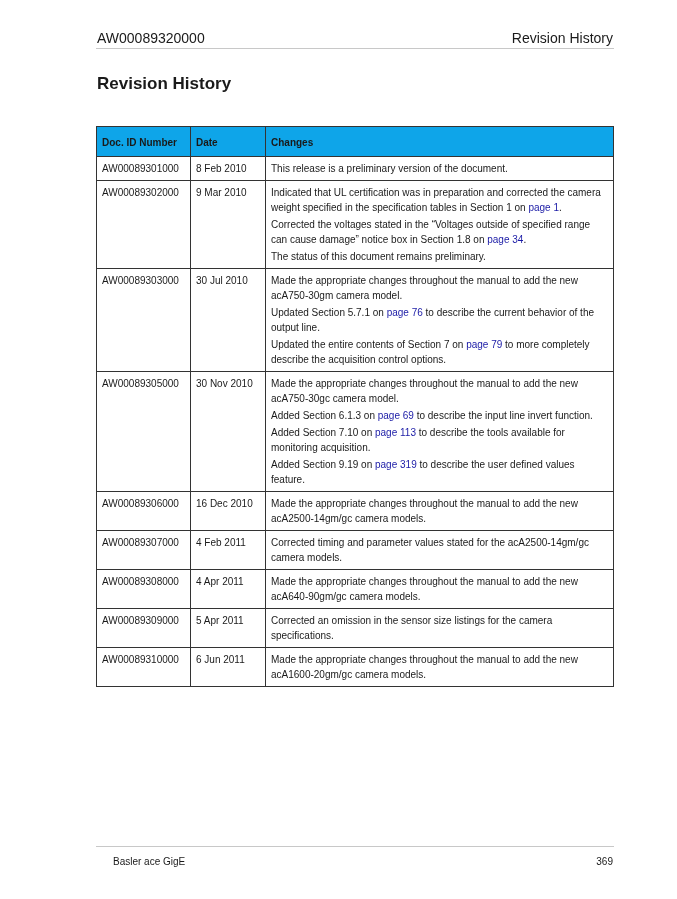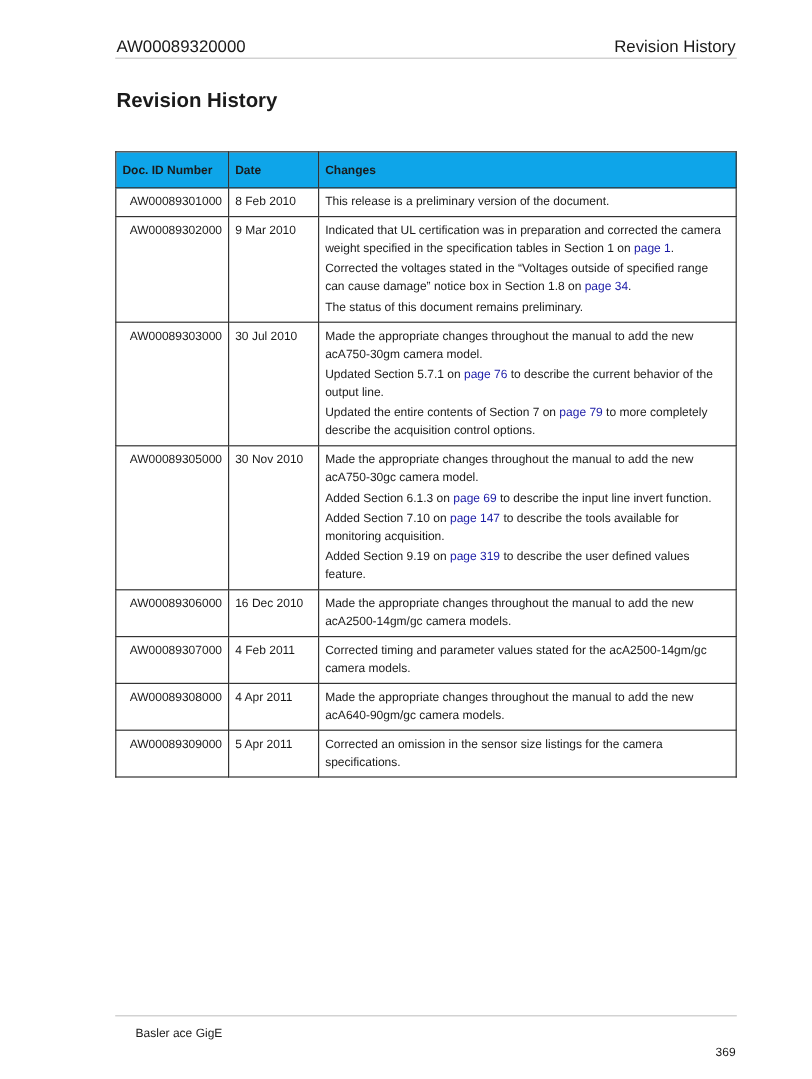--- a/index.html
+++ b/index.html
@@ -5,28 +5,28 @@
   html, body { margin: 0; padding: 0; background: #ffffff; }
   body { width: 677px; height: 899px; position: relative; font-family: "Liberation Sans", sans-serif; color: #1a1a1a; }
   .running-header { position: absolute; left: 97px; top: 30px; width: 516px; height: 18px; font-size: 14px; }
   .running-header .left { position: absolute; left: 0; top: 0; }
   .running-header .right { position: absolute; right: 0; top: 0; }
   .header-rule { position: absolute; left: 96px; top: 48px; width: 518px; height: 1px; background: #c8c8c8; }
   .page-title { position: absolute; left: 97px; top: 74px; font-size: 17px; font-weight: bold; margin: 0; }
   table.rev { position: absolute; left: 96px; top: 126px; width: 518px; border-collapse: collapse; font-size: 10px; line-height: 15px; }
   table.rev th, table.rev td { border: 1px solid #333; vertical-align: top; text-align: left; padding: 4px 5px 2px 5px; }
   table.rev th { background: #0ea5e9; font-weight: bold; padding-top: 8px; padding-bottom: 6px; }
-  table.rev td.id { width: 83px; text-align: right; }
+  table.rev td.id { width: 83px; }
   table.rev td.date { width: 64px; }
   .change-para { display: block; margin-bottom: 2px; }
   .link { color: #1a1aa6; margin-top: 13px; }
   .footer-rule { position: absolute; left: 96px; top: 846px; width: 518px; height: 1px; background: #c8c8c8; }
   .running-footer { position: absolute; left: 97px; top: 856px; width: 516px; font-size: 10px; }
   .running-footer .left { position: absolute; left: 16px; top: 0; }
-  .running-footer .right { position: absolute; right: 0; top: 16px; }
+  .running-footer .right { position: absolute; right: 0; top: 0; }
 </style>
 </head>
 <body>
 
 <div class="running-header">
   <span class="left">AW00089320000</span>
   <span class="right">Revision History</span>
 </div>
 <div class="header-rule"></div>
 
@@ -65,21 +65,21 @@
           <span class="change-para"><span>Updated Section 5.7.1 on </span><span class="link">page 76</span><span> to describe the current behavior of the output line.</span></span>
           <span class="change-para"><span>Updated the entire contents of Section 7 on </span><span class="link">page 79</span><span> to more completely describe the acquisition control options.</span></span>
         </td>
       </tr>
       <tr>
         <td class="id">AW00089305000</td>
         <td class="date">30 Nov 2010</td>
         <td>
           <span class="change-para"><span>Made the appropriate changes throughout the manual to add the new acA750-30gc camera model.</span></span>
           <span class="change-para"><span>Added Section 6.1.3 on </span><span class="link">page 69</span><span> to describe the input line invert function.</span></span>
-          <span class="change-para"><span>Added Section 7.10 on </span><span class="link">page 147</span><span> to describe the tools available for monitoring acquisition.</span></span>
+          <span class="change-para"><span>Added Section 7.10 on </span><span class="link">page 113</span><span> to describe the tools available for monitoring acquisition.</span></span>
           <span class="change-para"><span>Added Section 9.19 on </span><span class="link">page 319</span><span> to describe the user defined values feature.</span></span>
         </td>
       </tr>
       <tr>
         <td class="id">AW00089306000</td>
         <td class="date">16 Dec 2010</td>
         <td>
           <span class="change-para"><span>Made the appropriate changes throughout the manual to add the new acA2500-14gm/gc camera models.</span></span>
         </td>
       </tr>
@@ -97,20 +97,27 @@
           <span class="change-para"><span>Made the appropriate changes throughout the manual to add the new acA640-90gm/gc camera models.</span></span>
         </td>
       </tr>
       <tr>
         <td class="id">AW00089309000</td>
         <td class="date">5 Apr 2011</td>
         <td>
           <span class="change-para"><span>Corrected an omission in the sensor size listings for the camera specifications.</span></span>
         </td>
       </tr>
+      <tr>
+        <td class="id">AW00089310000</td>
+        <td class="date">6 Jun 2011</td>
+        <td>
+          <span class="change-para"><span>Made the appropriate changes throughout the manual to add the new acA1600-20gm/gc camera models.</span></span>
+        </td>
+      </tr>
     </tbody>
 </table>
 
 <div class="footer-rule"></div>
 <div class="running-footer">
   <span class="left">Basler ace GigE</span>
   <span class="right">369</span>
 </div>
 
 </body></html>

